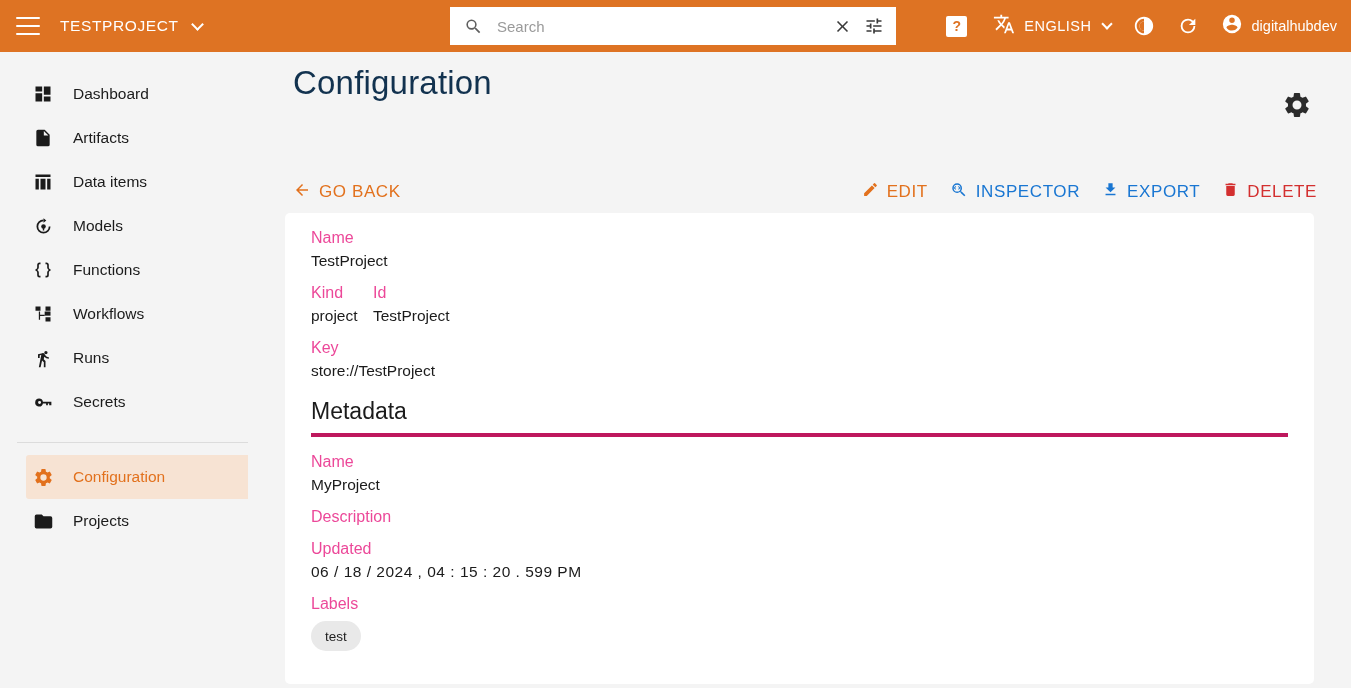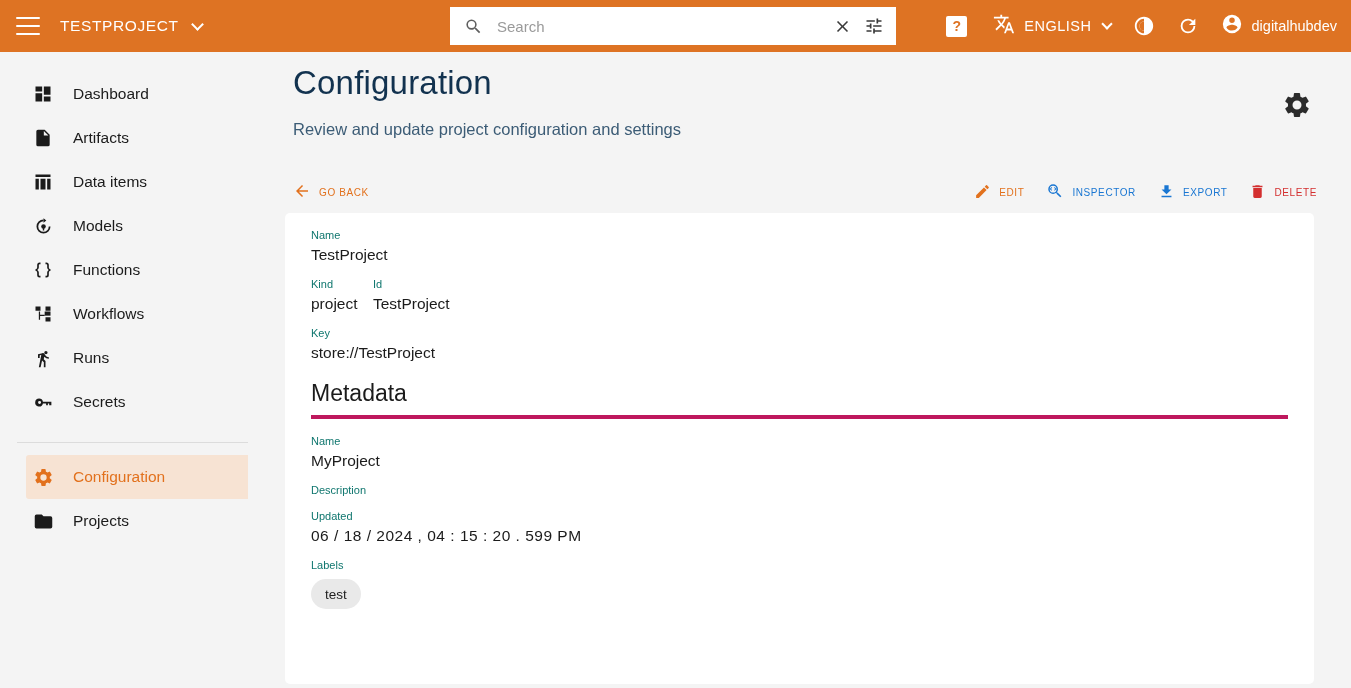--- a/index.html
+++ b/index.html
@@ -116,37 +116,37 @@
     cursor: pointer; display: flex;
   }
 
   .toolbar {
     position: absolute; left: 45px; top: 127px; right: 34px; height: 26px;
     display: flex; align-items: center; justify-content: space-between;
   }
   .tb-left, .tb-right { display: flex; align-items: center; }
   .tb-btn {
     display: flex; align-items: center; gap: 8px; cursor: pointer;
-    font-size: 10px; letter-spacing: .6px; font-weight: 500;
+    font-size: 17px; letter-spacing: .6px; font-weight: 500;
     margin-right: 22px;
   }
   .tb-right .tb-btn:last-child { margin-right: 0; }
   .c-orange { color: #E2711D; }
   .c-blue { color: #1976D2; }
   .c-red { color: #D32F2F; }
 
   .card {
     position: absolute; left: 37px; top: 161px;
     width: 1029px; height: 471px;
     background: #fff; border-radius: 5px;
     padding: 16px 26px 0 26px;
     overflow: hidden;
   }
   .fld { margin-bottom: 14px; }
-  .fld-label { font-size: 11px; color: #0f766e; margin-bottom: 5px; }
+  .fld-label { font-size: 16px; color: #ec4899; margin-bottom: 5px; }
   .fld-value { font-size: 15.5px; color: #1b1b1b; }
   .row2 { display: flex; }
   .row2 .col { margin-right: 0; }
   .col-kind { width: 62px; }
   .sec-title {
     font-size: 23px; font-weight: 400; color: #1b1b1b;
     padding-bottom: 8px; margin-top: 18px;
     border-bottom: 4px solid #be185d;
     margin-bottom: 16px;
   }
@@ -325,21 +325,20 @@
         </span>
         <span class="nlabel">Projects</span>
       </div>
 
     </div>
   </div>
 
   <div class="content">
 
     <div class="page-title">Configuration</div>
-    <div class="page-sub">Review and update project configuration and settings</div>
 
     <div class="gear-top">
       <svg width="30" height="30" viewBox="0 0 24 24">
           <path fill="#2b2b2b" d="M19.14 12.94a7.07 7.07 0 000-1.88l2.03-1.58a.5.5 0 00.12-.64l-1.92-3.32a.5.5 0 00-.6-.22l-2.39.96a7.1 7.1 0 00-1.62-.94l-.36-2.54a.5.5 0 00-.5-.42h-3.84a.5.5 0 00-.5.42l-.36 2.54c-.58.24-1.12.56-1.62.94l-2.39-.96a.5.5 0 00-.6.22L2.67 8.84a.5.5 0 00.12.64l2.03 1.58a7.07 7.07 0 000 1.88l-2.03 1.58a.5.5 0 00-.12.64l1.92 3.32c.13.22.39.3.6.22l2.39-.96c.5.38 1.04.7 1.62.94l.36 2.54c.04.24.25.42.5.42h3.84c.25 0 .46-.18.5-.42l.36-2.54c.58-.24 1.12-.56 1.62-.94l2.39.96c.21.08.47 0 .6-.22l1.92-3.32a.5.5 0 00-.12-.64l-2.03-1.58zM12 15.6A3.6 3.6 0 1115.6 12 3.6 3.6 0 0112 15.6z"></path>
         </svg>
     </div>
 
     <div class="toolbar">
       <div class="tb-left">
         <div class="tb-btn c-orange">

